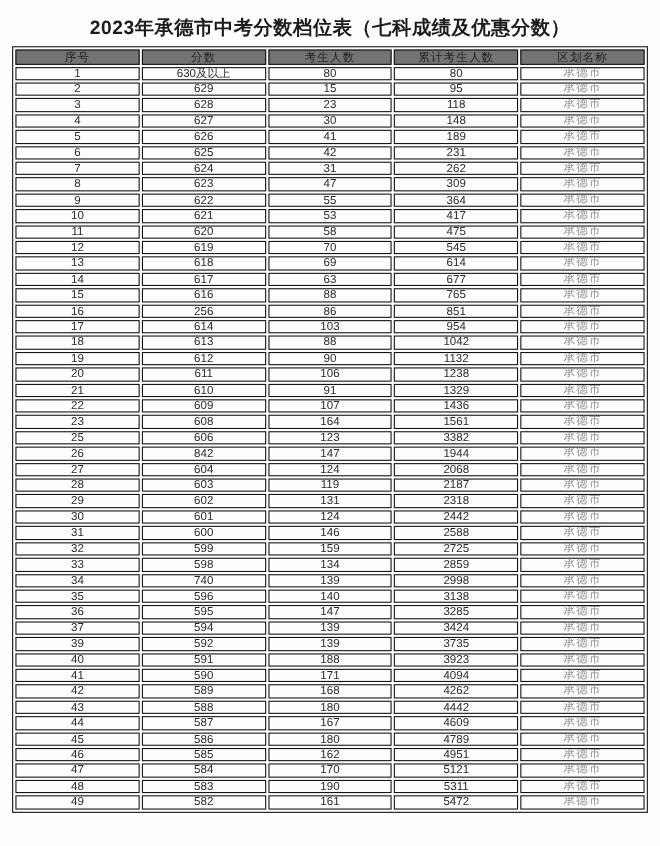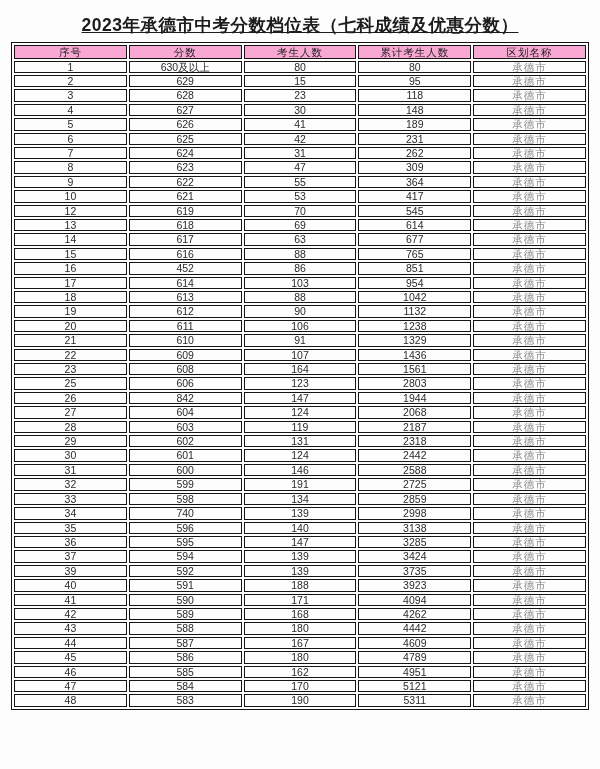--- a/index.html
+++ b/index.html
@@ -18,21 +18,20 @@
     padding-top: 13px;
   }
   .doc-title {
     text-align: center;
     font-size: 17.5px;
     font-weight: bold;
     color: #1c1c1c;
     letter-spacing: 0.5px;
     margin: 0 0 5px 0;
     line-height: 24px;
-    text-decoration: underline;
   }
   table.score-table {
     width: 578px;
     margin: 0 auto;
     border-collapse: separate;
     border-spacing: 2px;
     border: 1px solid #141414;
     background: #fdfdfd;
     table-layout: fixed;
   }
@@ -43,33 +42,34 @@
     text-align: center;
     vertical-align: middle;
     font-size: 10.5px;
     line-height: 10.4px;
     height: 10.4px;
     padding: 0;
     overflow: hidden;
     white-space: nowrap;
   }
   table.score-table th {
-    background: #f9a8d4;
+    background: #737373;
     color: #1f1f1f;
     font-weight: normal;
     height: 11.5px;
     letter-spacing: 1px;
   }
   table.score-table td {
     color: #2a2a2a;
     background: #fdfdfd;
   }
   table.score-table td.district {
     color: #8d8d8d;
     letter-spacing: 1px;
+    font-family: Liberation Serif, serif;
   }
 </style>
 </head>
 <body>
 
 <div class="page">
 
   <div class="doc-title">2023年承德市中考分数档位表（七科成绩及优惠分数）</div>
 
   <table class="score-table">
@@ -163,20 +163,27 @@
     </tr>
 
     <tr>
       <td>10</td>
       <td>621</td>
       <td>53</td>
       <td>417</td>
       <td class="district">承德市</td>
     </tr>
 
+    <tr>
+      <td>11</td>
+      <td>620</td>
+      <td>58</td>
+      <td>475</td>
+      <td class="district">承德市</td>
+    </tr>
 
     <tr>
       <td>12</td>
       <td>619</td>
       <td>70</td>
       <td>545</td>
       <td class="district">承德市</td>
     </tr>
 
     <tr>
@@ -198,21 +205,21 @@
     <tr>
       <td>15</td>
       <td>616</td>
       <td>88</td>
       <td>765</td>
       <td class="district">承德市</td>
     </tr>
 
     <tr>
       <td>16</td>
-      <td>452</td>
+      <td>256</td>
       <td>86</td>
       <td>851</td>
       <td class="district">承德市</td>
     </tr>
 
     <tr>
       <td>17</td>
       <td>614</td>
       <td>103</td>
       <td>954</td>
@@ -265,21 +272,21 @@
       <td>164</td>
       <td>1561</td>
       <td class="district">承德市</td>
     </tr>
 
 
     <tr>
       <td>25</td>
       <td>606</td>
       <td>123</td>
-      <td>2803</td>
+      <td>3382</td>
       <td class="district">承德市</td>
     </tr>
 
     <tr>
       <td>26</td>
       <td>842</td>
       <td>147</td>
       <td>1944</td>
       <td class="district">承德市</td>
     </tr>
@@ -320,21 +327,21 @@
       <td>31</td>
       <td>600</td>
       <td>146</td>
       <td>2588</td>
       <td class="district">承德市</td>
     </tr>
 
     <tr>
       <td>32</td>
       <td>599</td>
-      <td>191</td>
+      <td>159</td>
       <td>2725</td>
       <td class="district">承德市</td>
     </tr>
 
     <tr>
       <td>33</td>
       <td>598</td>
       <td>134</td>
       <td>2859</td>
       <td class="district">承德市</td>
@@ -446,16 +453,23 @@
     </tr>
 
     <tr>
       <td>48</td>
       <td>583</td>
       <td>190</td>
       <td>5311</td>
       <td class="district">承德市</td>
     </tr>
 
+    <tr>
+      <td>49</td>
+      <td>582</td>
+      <td>161</td>
+      <td>5472</td>
+      <td class="district">承德市</td>
+    </tr>
   </tbody>
   </table>
 
 </div>
 
 </body></html>

